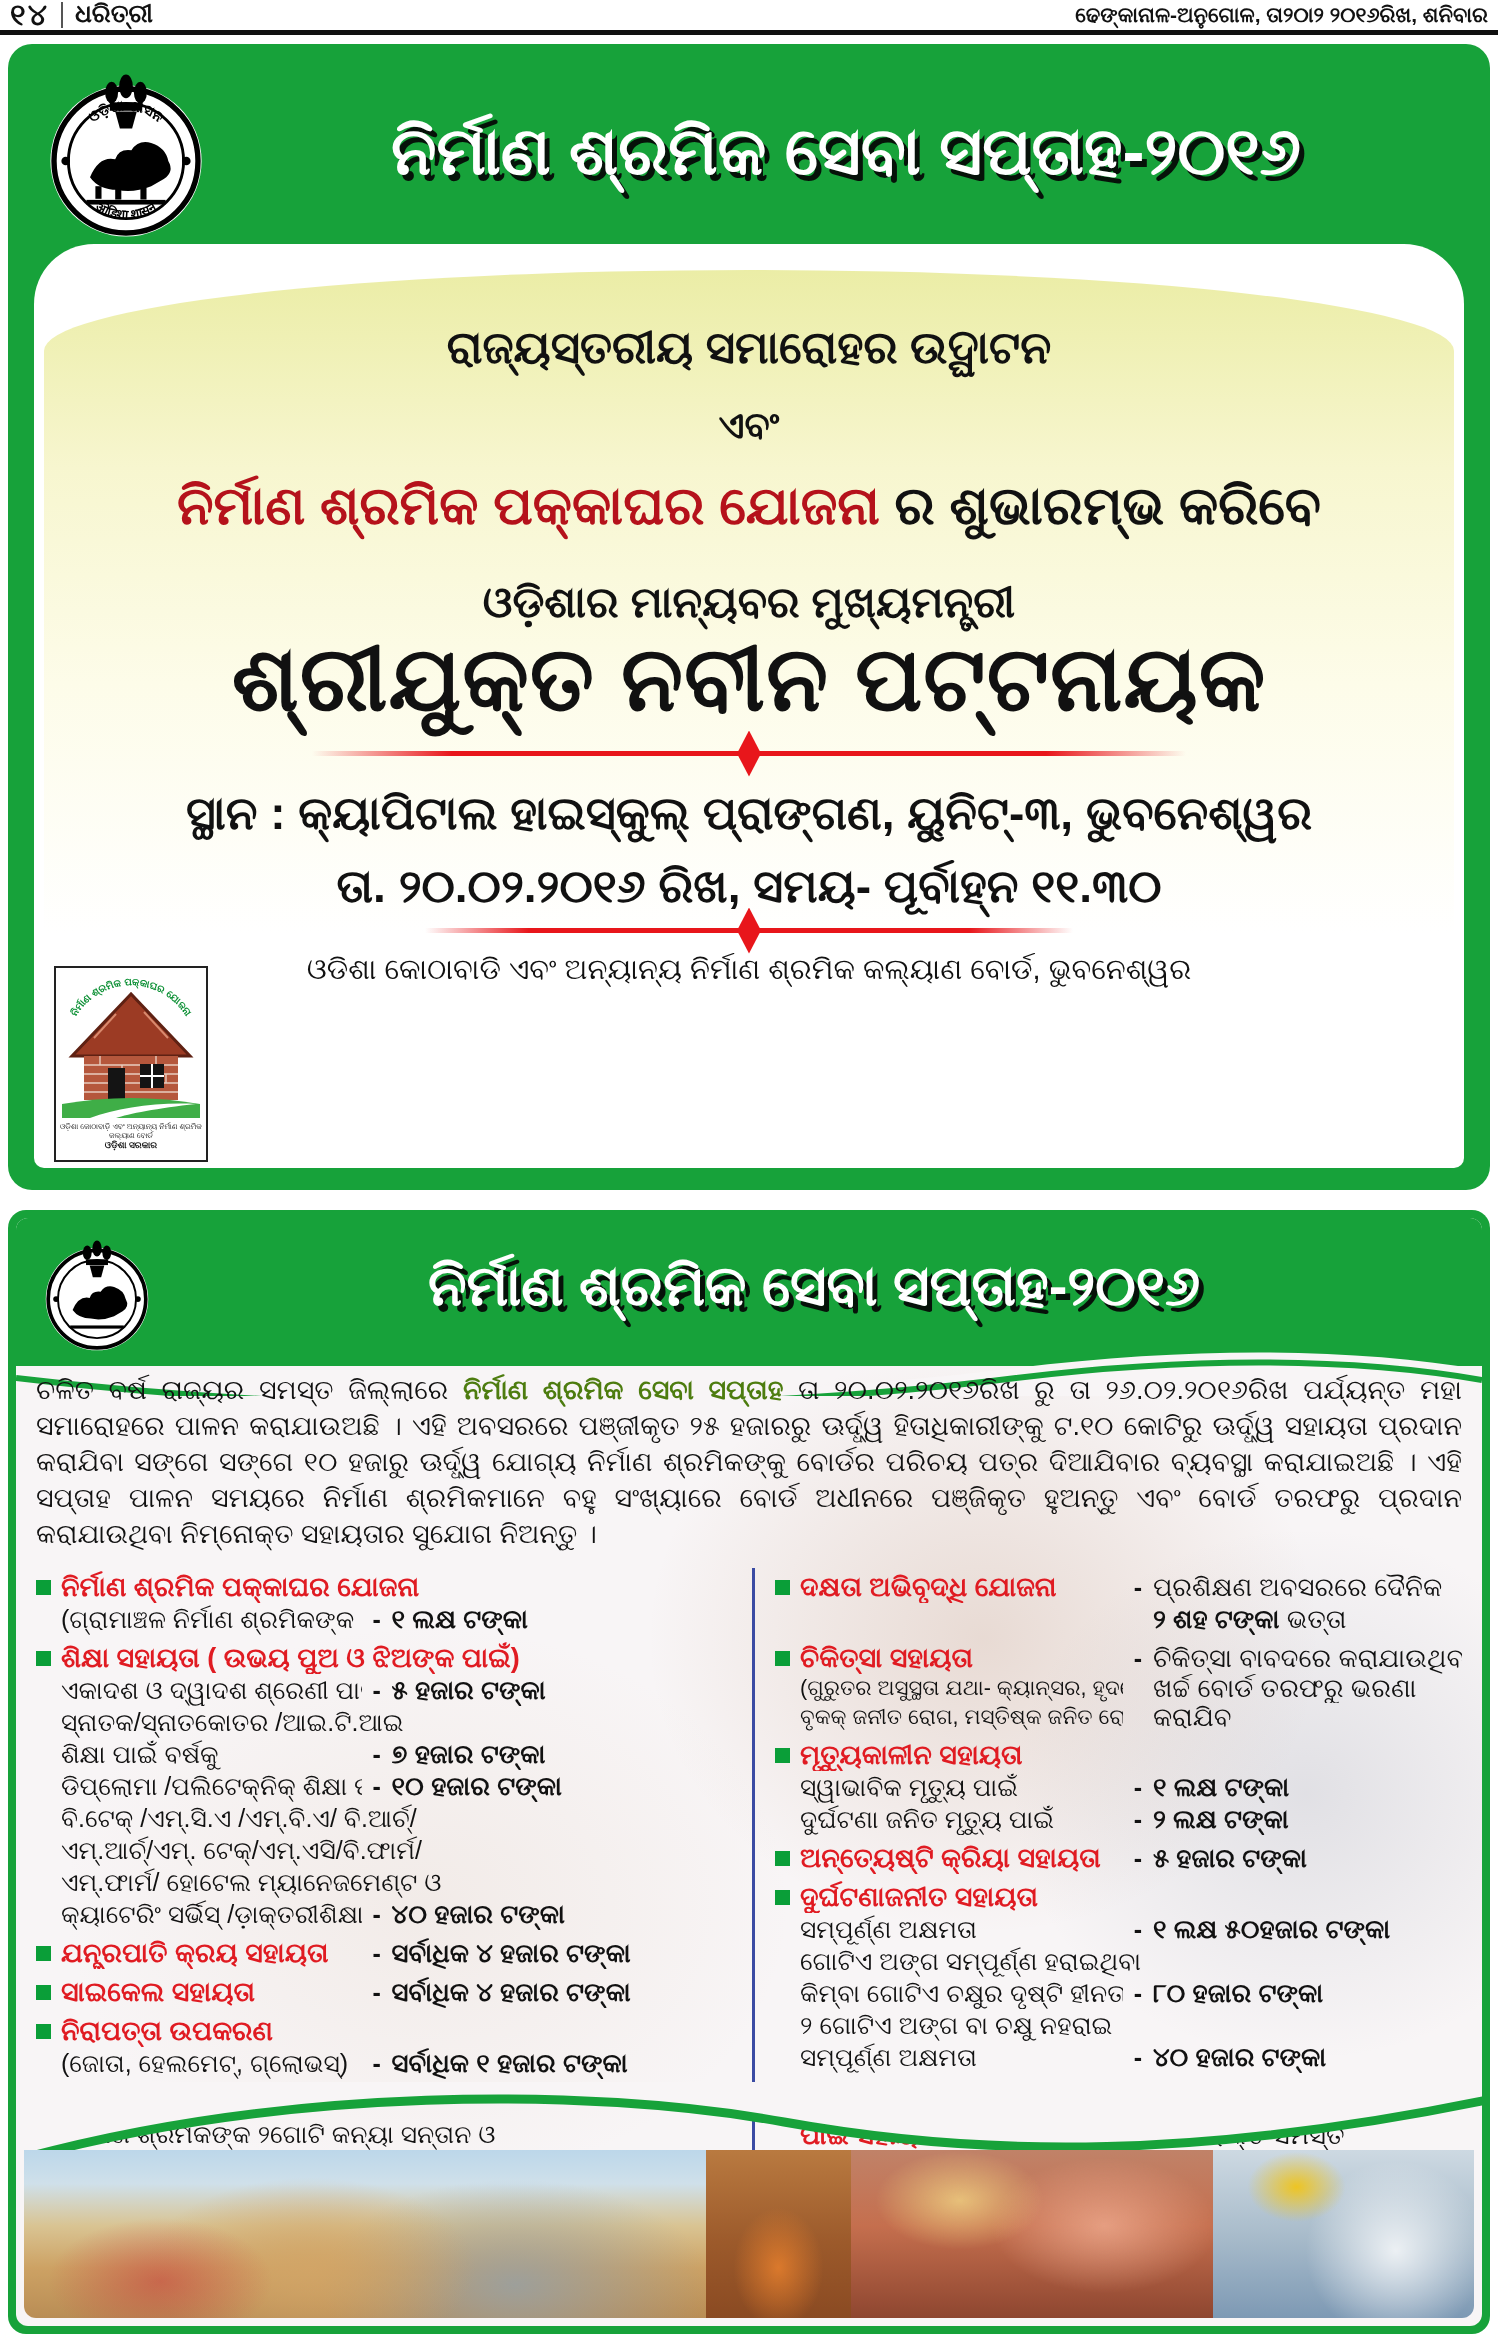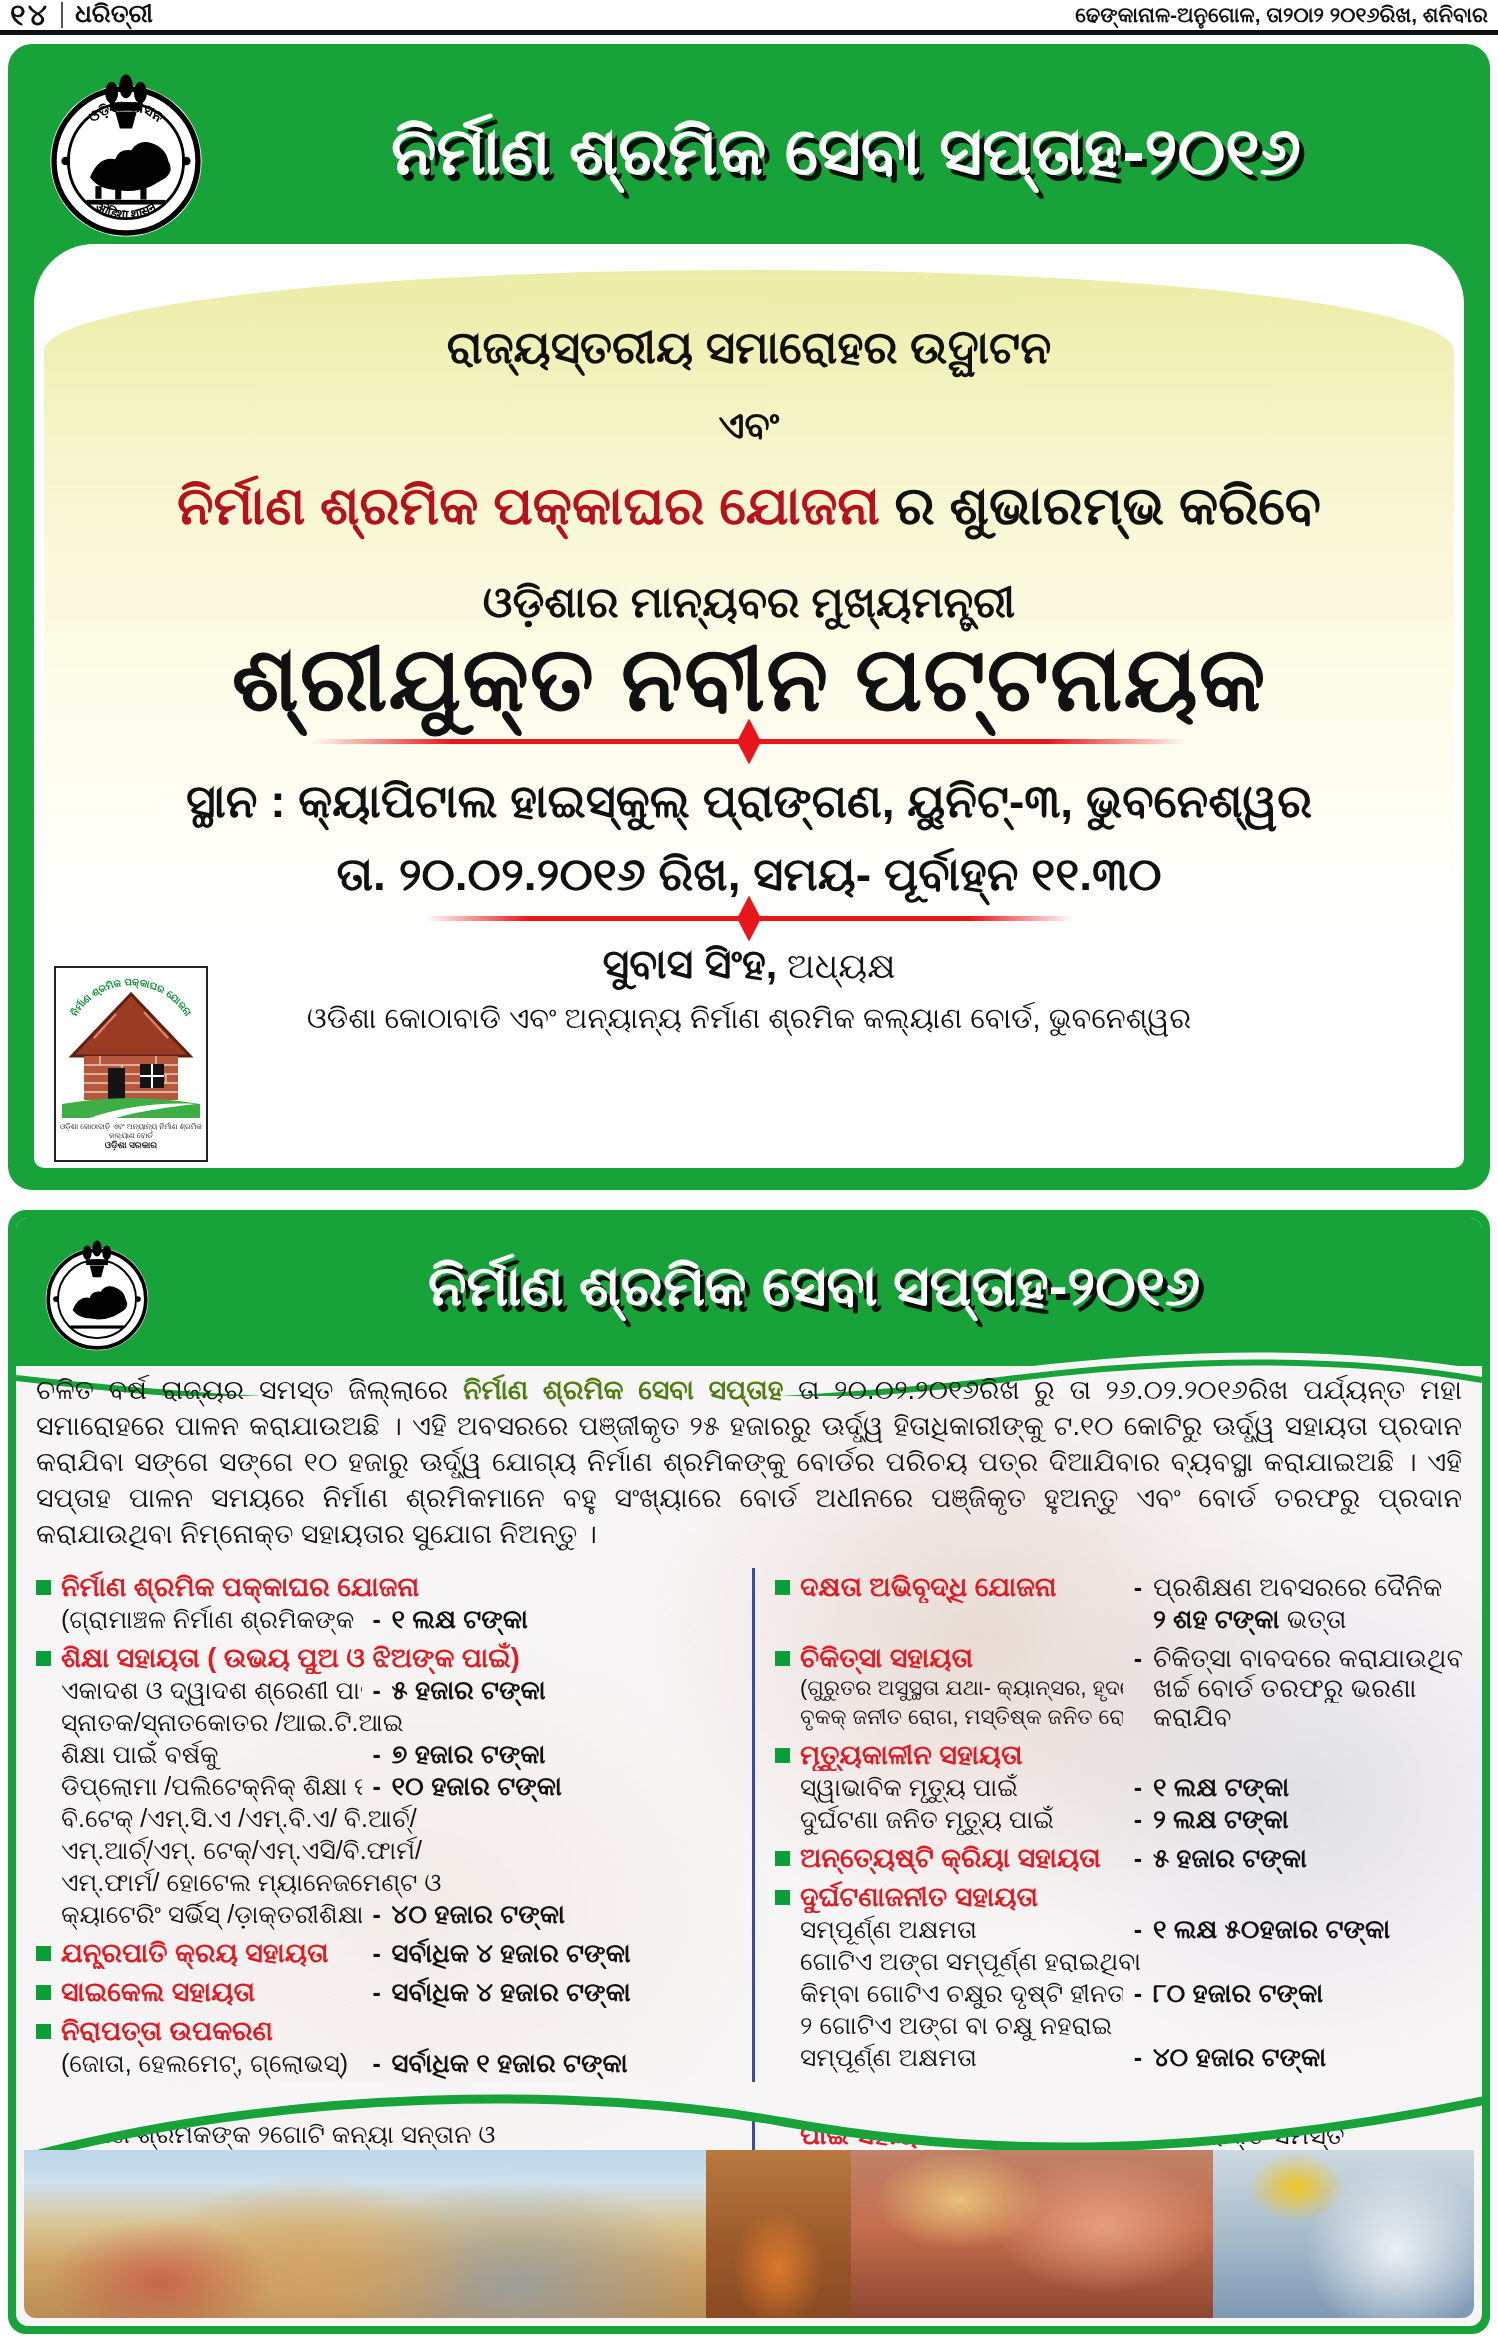--- a/index.html
+++ b/index.html
@@ -32,21 +32,21 @@
 
   .panel-outer { position:absolute; left:26px; right:26px; top:200px; bottom:22px; background:#ffffff; border-radius:60px 60px 10px 10px; overflow:hidden; }
   .panel { position:absolute; left:10px; right:10px; top:26px; bottom:0;
      background:linear-gradient(180deg,#ebedA6 0%,#f7f6cf 22%,#fdfce9 46%,#ffffff 74%,#ffffff 100%);
      border-radius:50% 50% 0 0 / 9% 9% 0 0; text-align:center; overflow:hidden; padding-top:52px; }
   .l1 { font-size:45px; font-weight:700; margin-bottom:30px; }
   .l2 { font-size:37px; font-weight:700; margin-bottom:28px; }
   .l3 { font-size:53px; font-weight:800; margin-bottom:40px; white-space:nowrap; }
   .l3 .schemeRed { color:#b5121b; }
   .l4 { font-size:43px; font-weight:700; }
-  .l5 { font-size:90px; font-weight:800; letter-spacing:1px; margin-bottom:6px; white-space:nowrap; }
+  .l5 { font-size:90px; font-weight:800; letter-spacing:1px; margin-bottom:18px; white-space:nowrap; }
   .div1 { width:62%; margin:0 auto 30px auto; }
   .l6 { font-size:46px; font-weight:700; margin-bottom:18px; white-space:nowrap; }
   .l7 { font-size:46px; font-weight:700; margin-bottom:14px; white-space:nowrap;text-align:center; }
   .div2 { width:46%; margin:0 auto 20px auto; }
   .l8 { font-size:40px; font-weight:700; margin-bottom:24px; }
   .l9 { font-size:41px; margin-bottom:14px; }
   .l9 .signame { font-weight:800; }
   .l9 .sigtitle { font-weight:400; font-size:35px; }
   .l10 { font-size:29px; font-weight:400; }
 
@@ -162,21 +162,20 @@
       <div class="l4">ଓଡ଼ିଶାର ମାନ୍ୟବର ମୁଖ୍ୟମନ୍ତ୍ରୀ</div>
       <div class="l5">ଶ୍ରୀଯୁକ୍ତ ନବୀନ ପଟ୍ଟନାୟକ</div>
       <div class="red-divider div1">
           <span class="diamond"></span>
         </div>
       <div class="l6">ସ୍ଥାନ : କ୍ୟାପିଟାଲ ହାଇସ୍କୁଲ୍ ପ୍ରାଙ୍ଗଣ, ୟୁନିଟ୍-୩, ଭୁବନେଶ୍ୱର</div>
       <div class="l7">ତା. ୨୦.୦୨.୨୦୧୬ ରିଖ, ସମୟ- ପୂର୍ବାହ୍ନ ୧୧.୩୦</div>
       <div class="red-divider div2">
           <span class="diamond"></span>
         </div>
-      <div class="l9"><span class="signame">ସୁବାସ ସିଂହ,</span><span class="sigtitle"> ଅଧ୍ୟକ୍ଷ</span></div>
       <div class="l10">ଓଡିଶା କୋଠାବାଡି ଏବଂ ଅନ୍ୟାନ୍ୟ ନିର୍ମାଣ ଶ୍ରମିକ କଲ୍ୟାଣ ବୋର୍ଡ, ଭୁବନେଶ୍ୱର</div>
     </div>
   </div>
 
   <div class="houselogo">
     <svg width="150" height="150" viewBox="0 0 150 150">
       <path id="arcH" d="M14 62 A64 64 0 0 1 136 62" fill="none"></path>
       <text font-size="10" font-weight="bold" fill="#0a8f33"><textPath href="#arcH" startOffset="50%" text-anchor="middle">ନିର୍ମାଣ ଶ୍ରମିକ ପକ୍କାଘର ଯୋଜନା</textPath></text>
       <path d="M75 26 L16 88 L134 88 Z" fill="#9c3b24" stroke="#5f2113" stroke-width="3"></path>
       <line x1="60" y1="46" x2="38" y2="70" stroke="#d98a6e" stroke-width="2"></line>

